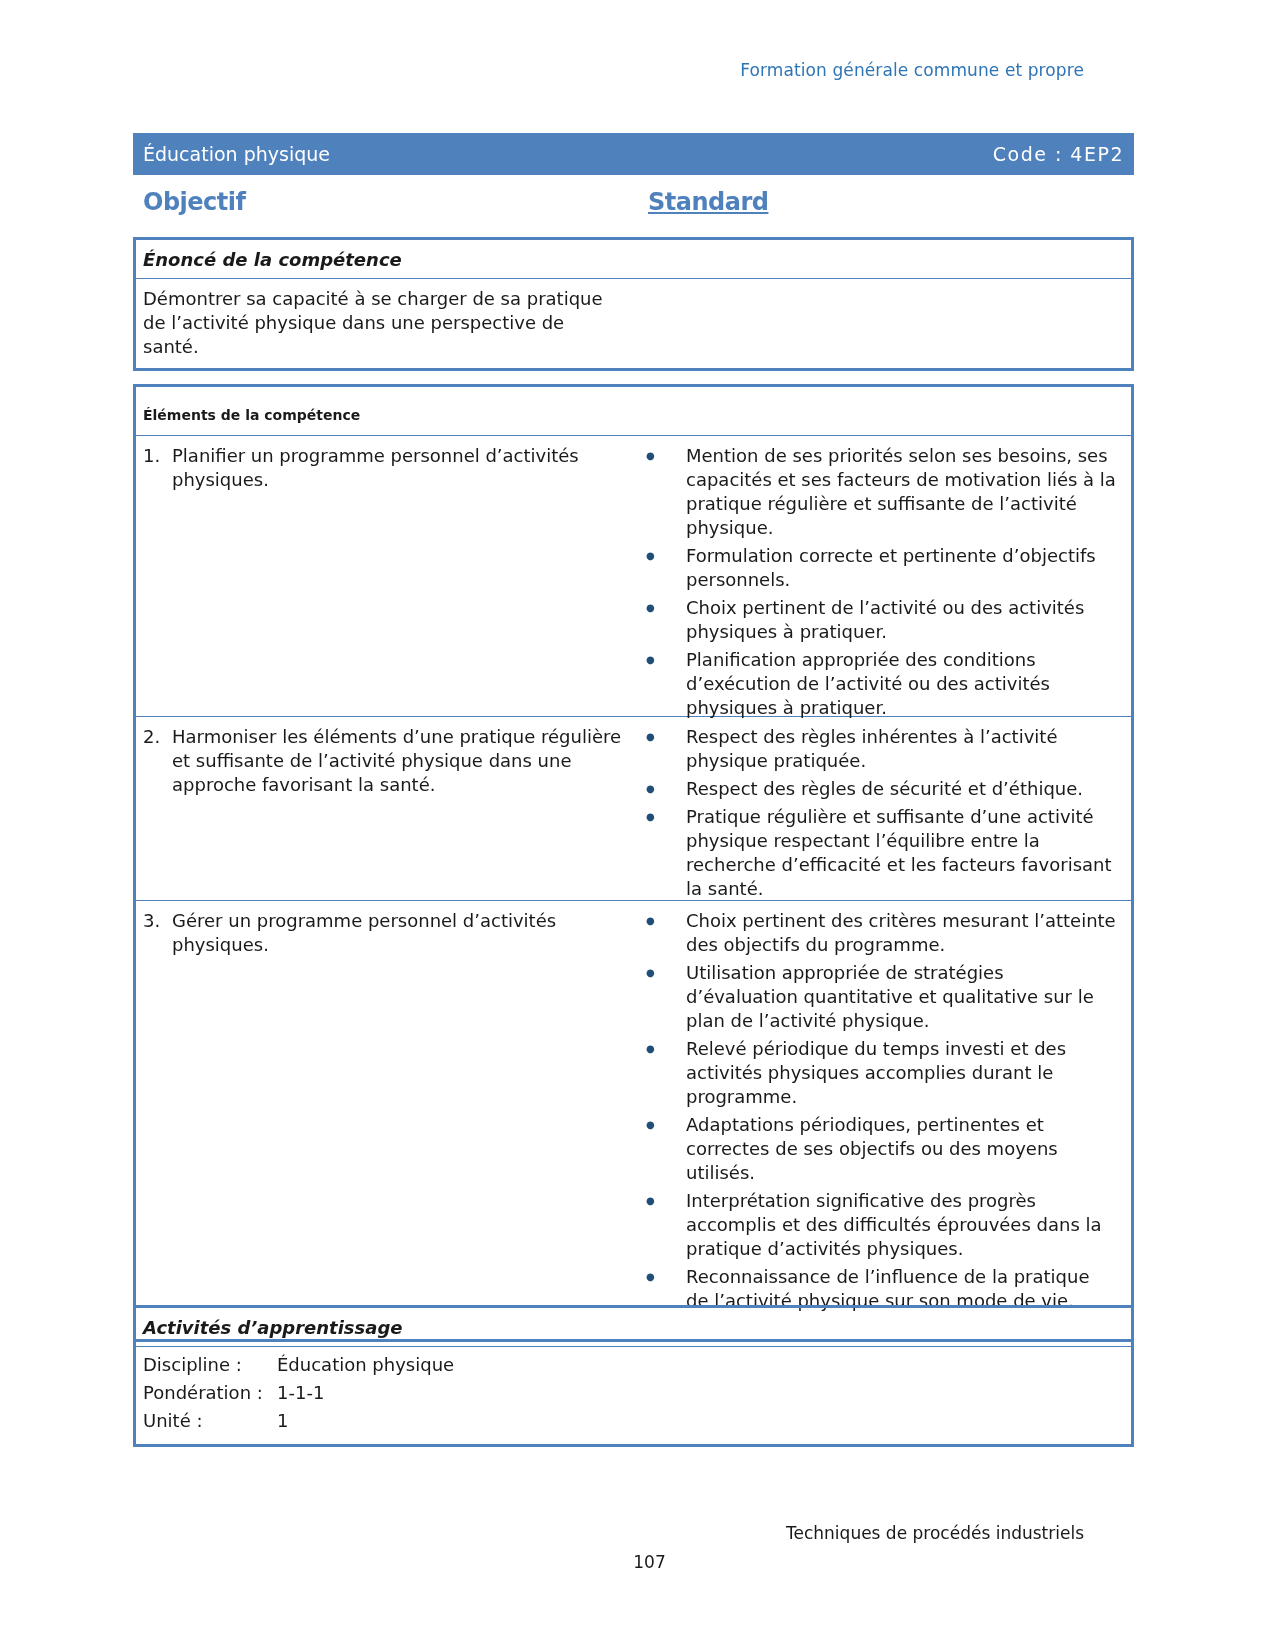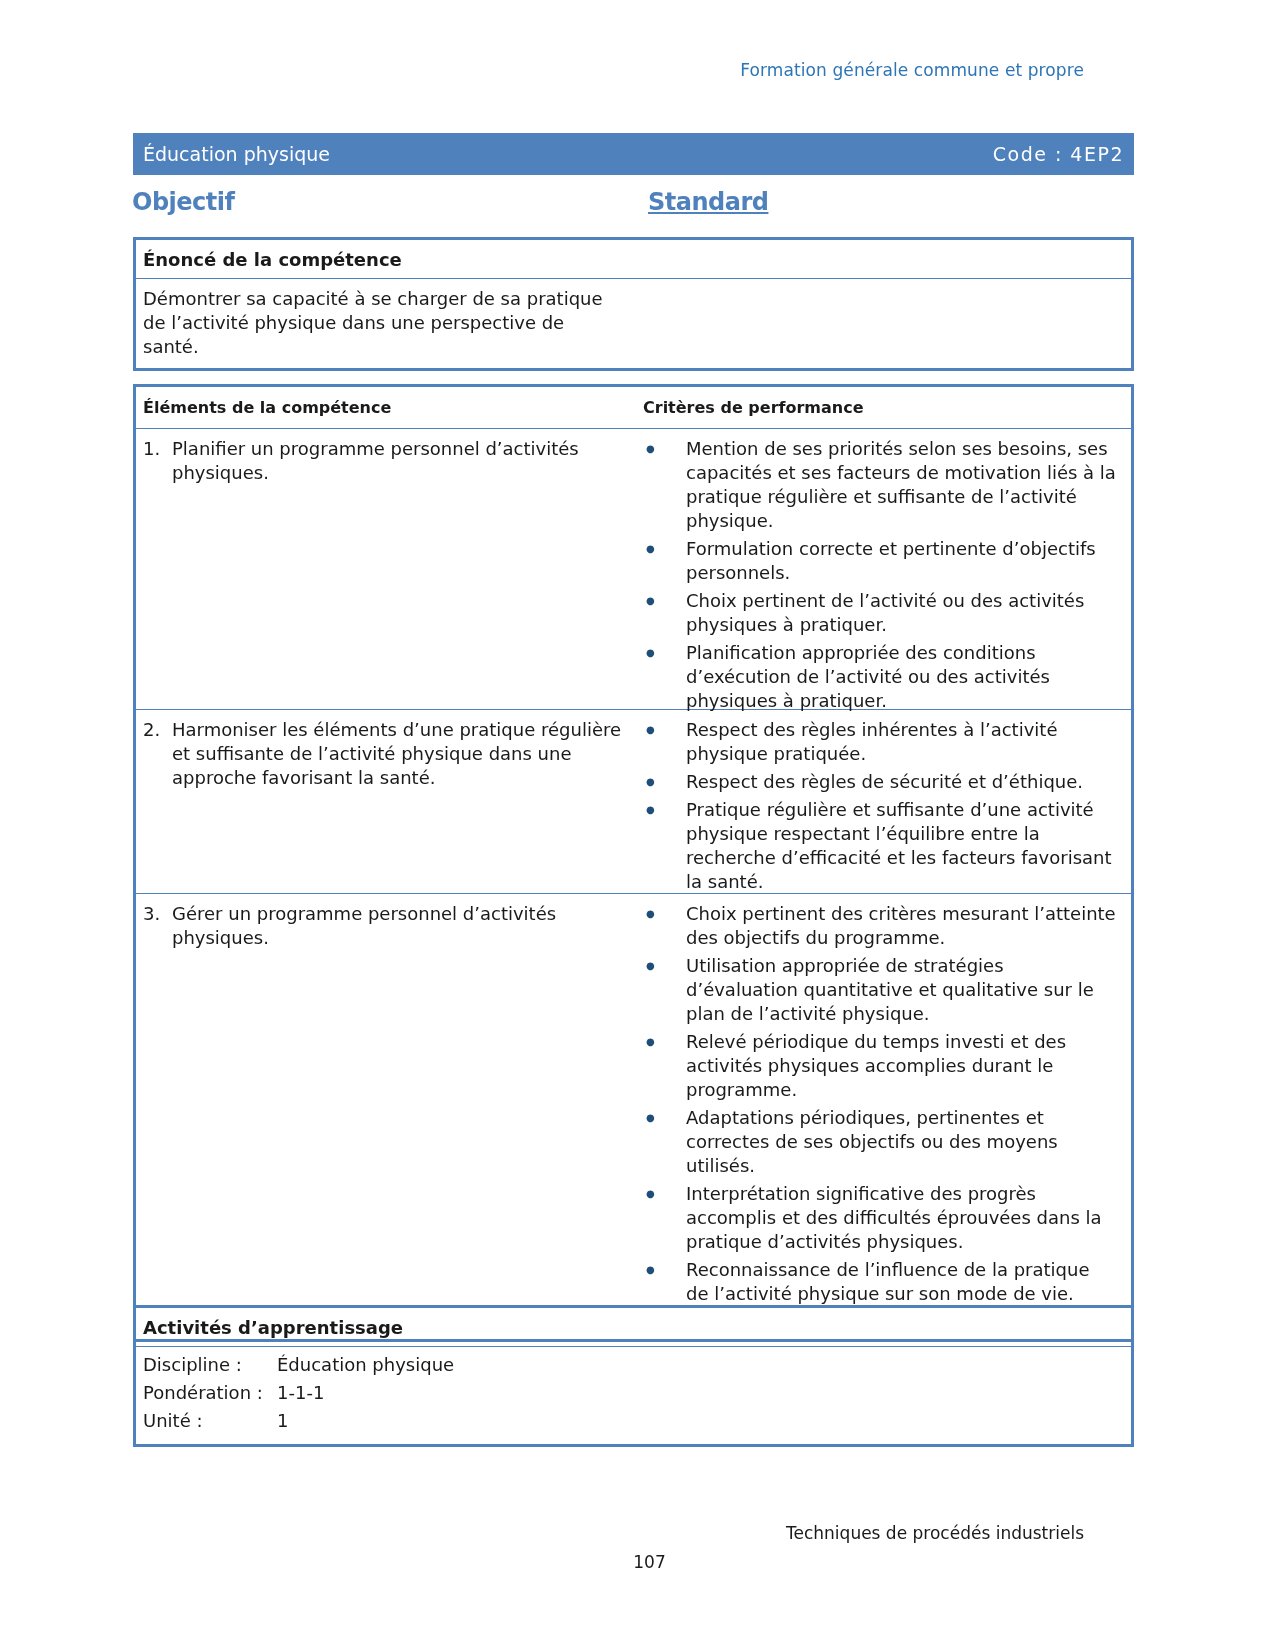--- a/index.html
+++ b/index.html
@@ -1,30 +1,30 @@
 <!DOCTYPE html>
 <html><head>
 <meta charset="utf-8">
 <style>
   html, body { margin: 0; padding: 0; background: #ffffff; }
   body { width: 1275px; height: 1650px; position: relative; font-family: "DejaVu Sans", sans-serif; color: #1a1a1a; }
   .running-head { position: absolute; right: 191px; top: 60px; font-size: 17px; color: #2e75b6; letter-spacing: 0.1px; }
   .banner { position: absolute; left: 133px; top: 133px; width: 1001px; height: 42px; background: #4f81bd; color: #fff; font-size: 19px; display: flex; align-items: center; justify-content: space-between; box-sizing: border-box; padding: 0 10px; }
   .banner .code { letter-spacing: 1.5px; }
   .subhead { position: absolute; top: 188px; font-size: 24px; font-weight: bold; color: #4f81bd; letter-spacing: -0.5px; }
-  .subhead.left { left: 132px; }
+  .subhead.left { left: 143px; }
   .subhead.right { left: 648px; text-decoration: underline; }
   .box { position: absolute; left: 133px; width: 1001px; border: 3px solid #4f81bd; box-sizing: border-box; }
-  .box-head { font-weight: bold; font-size: 18px; padding: 9px 7px 8px; border-bottom: 1px solid #4f81bd; }
+  .box-head { font-weight: bold; font-size: 18px; padding: 9px 7px 8px; border-bottom: 1px solid #4f81bd; font-style: italic; }
   .enonce { top: 237px; height: 134px; }
   .enonce-text { font-size: 18px; line-height: 24px; padding: 8px 7px; width: 480px; }
   .elements { top: 384px; height: 958px; }
   .row { display: flex; border-bottom: 1px solid #4f81bd; }
   .row:last-child { border-bottom: none; }
-  .hdr-row .c1, .hdr-row .c2 { font-weight: bold; font-size: 16px; padding: 9px 7px 8px; }
+  .hdr-row .c1, .hdr-row .c2 { font-weight: bold; font-size: 14px; padding: 16px 7px 8px; }
   .c1 { width: 500px; box-sizing: border-box; padding: 8px 7px; font-size: 18px; line-height: 24px; }
   .c2 { flex: 1; box-sizing: border-box; padding: 8px 7px 4px 8px; font-size: 18px; line-height: 24px; }
   .num-item { display: flex; }
   .num-item .n { width: 29px; flex: none; }
   ul.crit { list-style: none; margin: 0; padding: 0; }
   ul.crit li { display: flex; margin-bottom: 4px; }
   ul.crit li .bullet { width: 40px; flex: none; color: #1f4e79; font-size: 16px; padding-left: 2px; }
   ul.crit li .txt { flex: 1; padding-right: 8px; }
   .act { top: 1305px; height: 142px; }
   .act-body { padding: 4px 7px; font-size: 18px; line-height: 28px; }
@@ -47,21 +47,20 @@
 <div class="subhead right">Standard</div>
 
 <div class="box enonce">
   <div class="box-head">Énoncé de la compétence</div>
   <div class="enonce-text">Démontrer sa capacité à se charger de sa pratique de l’activité physique dans une perspective de santé.</div>
 </div>
 
 <div class="box elements">
   <div class="row hdr-row">
     <div class="c1">Éléments de la compétence</div>
-    <div class="c2">Critères de performance</div>
   </div>
   <div id="element-rows">
       <div class="row" style="height: 280px;">
         <div class="c1">
           <div class="num-item">
             <span class="n">1.</span>
             <span>Planifier un programme personnel d’activités physiques.</span>
           </div>
         </div>
         <div class="c2">

